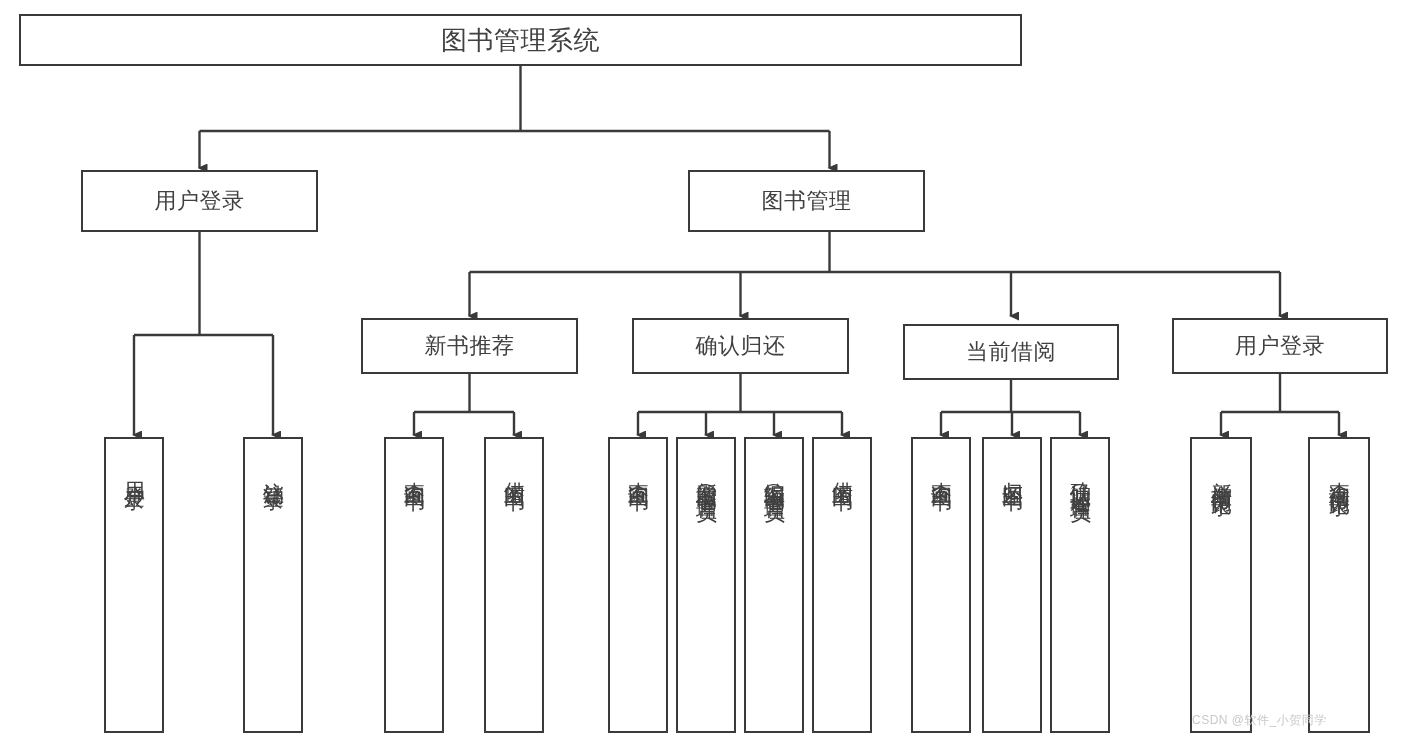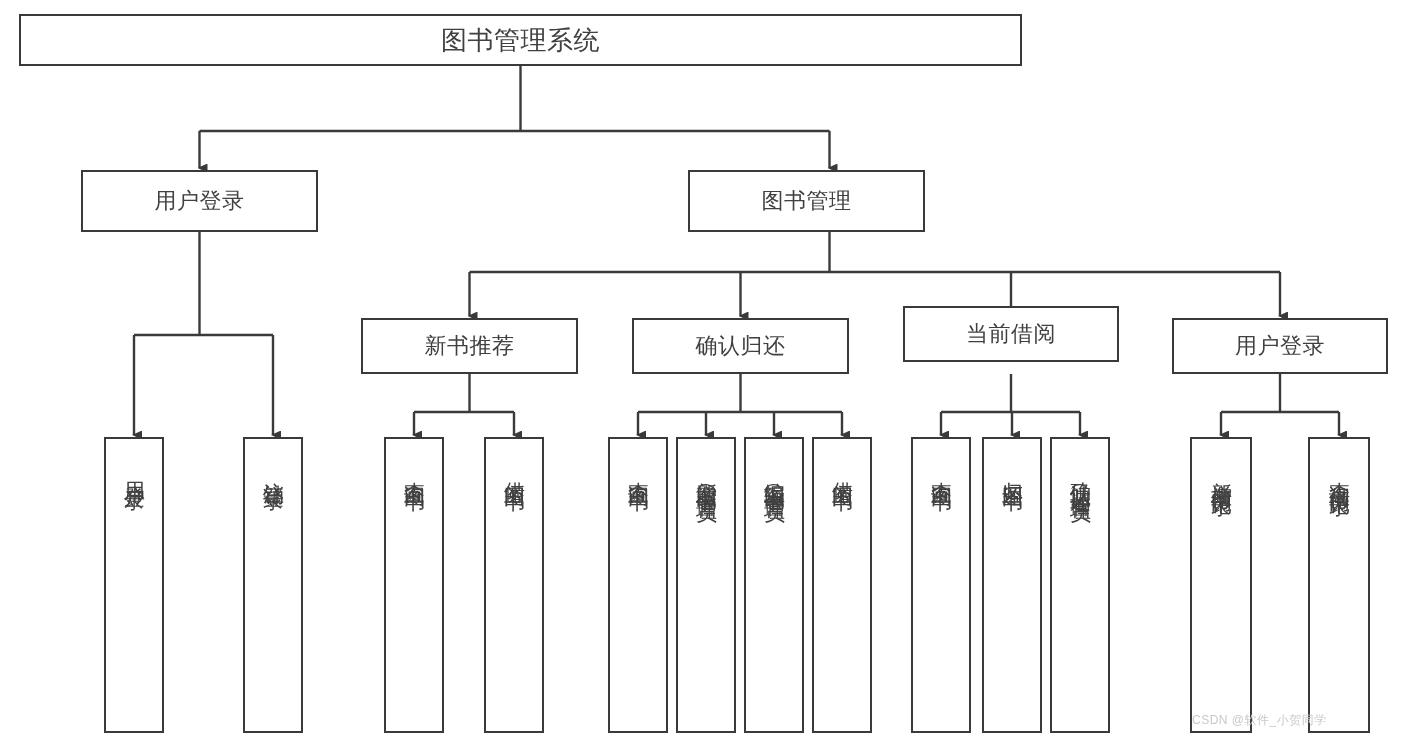--- a/index.html
+++ b/index.html
@@ -123,21 +123,21 @@
       </div>
       <div class="node-box level2" style="left: 688px; top: 170px; width: 237px; height: 62px;">
         <span class="node-label">图书管理</span>
       </div>
       <div class="node-box level3" style="left: 361px; top: 318px; width: 217px; height: 56px;">
         <span class="node-label">新书推荐</span>
       </div>
       <div class="node-box level3" style="left: 632px; top: 318px; width: 217px; height: 56px;">
         <span class="node-label">确认归还</span>
       </div>
-      <div class="node-box level3" style="left: 903px; top: 306px; width: 216px; height: 56px;">
+      <div class="node-box level3" style="left: 903px; top: 324px; width: 216px; height: 56px;">
         <span class="node-label">当前借阅</span>
       </div>
       <div class="node-box level3" style="left: 1172px; top: 318px; width: 216px; height: 56px;">
         <span class="node-label">用户登录</span>
       </div>
       <div class="node-box vertical" style="left: 104px; top: 437px; width: 60px; height: 296px;">
         <span class="node-label">用户登录</span>
       </div>
       <div class="node-box vertical" style="left: 243px; top: 437px; width: 60px; height: 296px;">
         <span class="node-label">注销登录</span>

